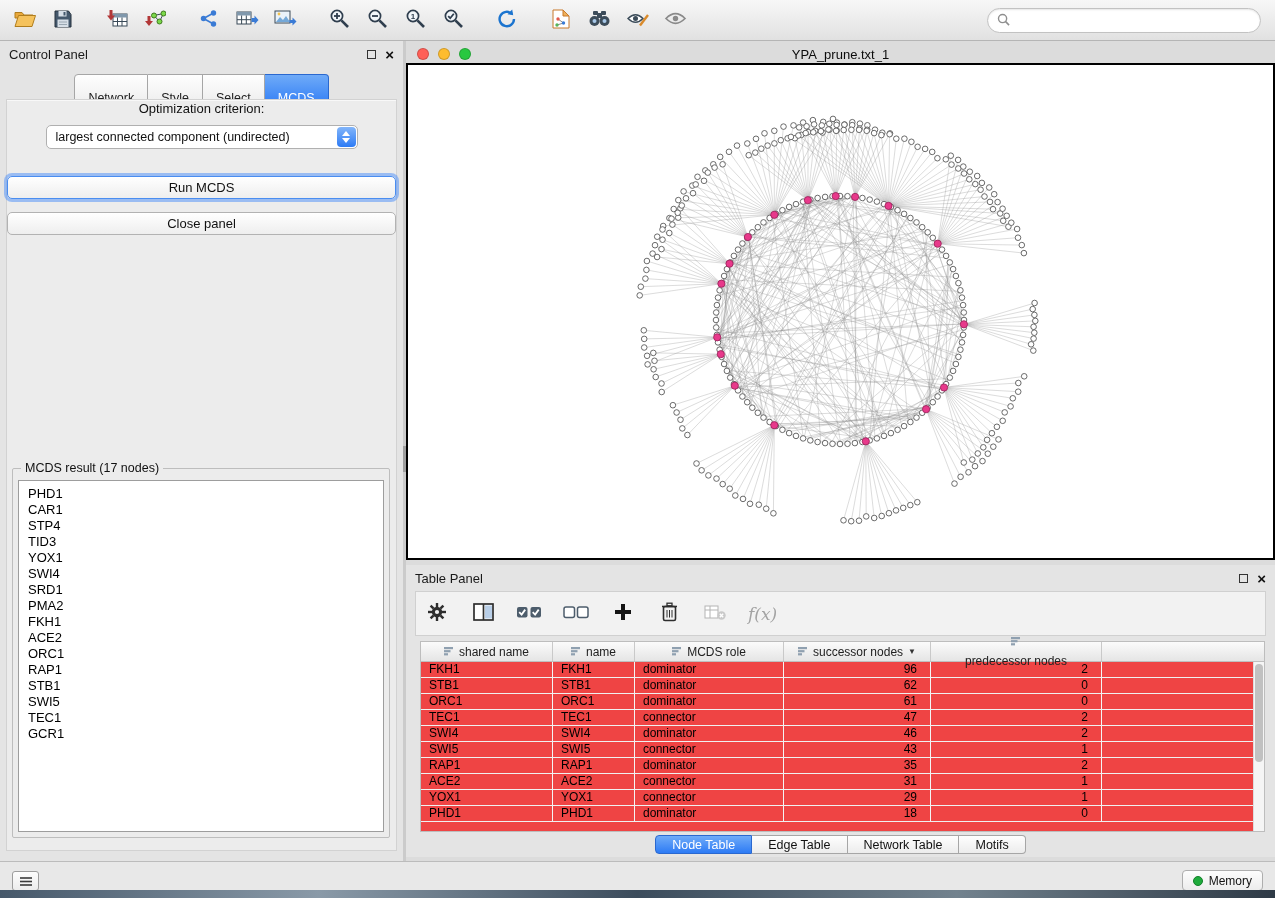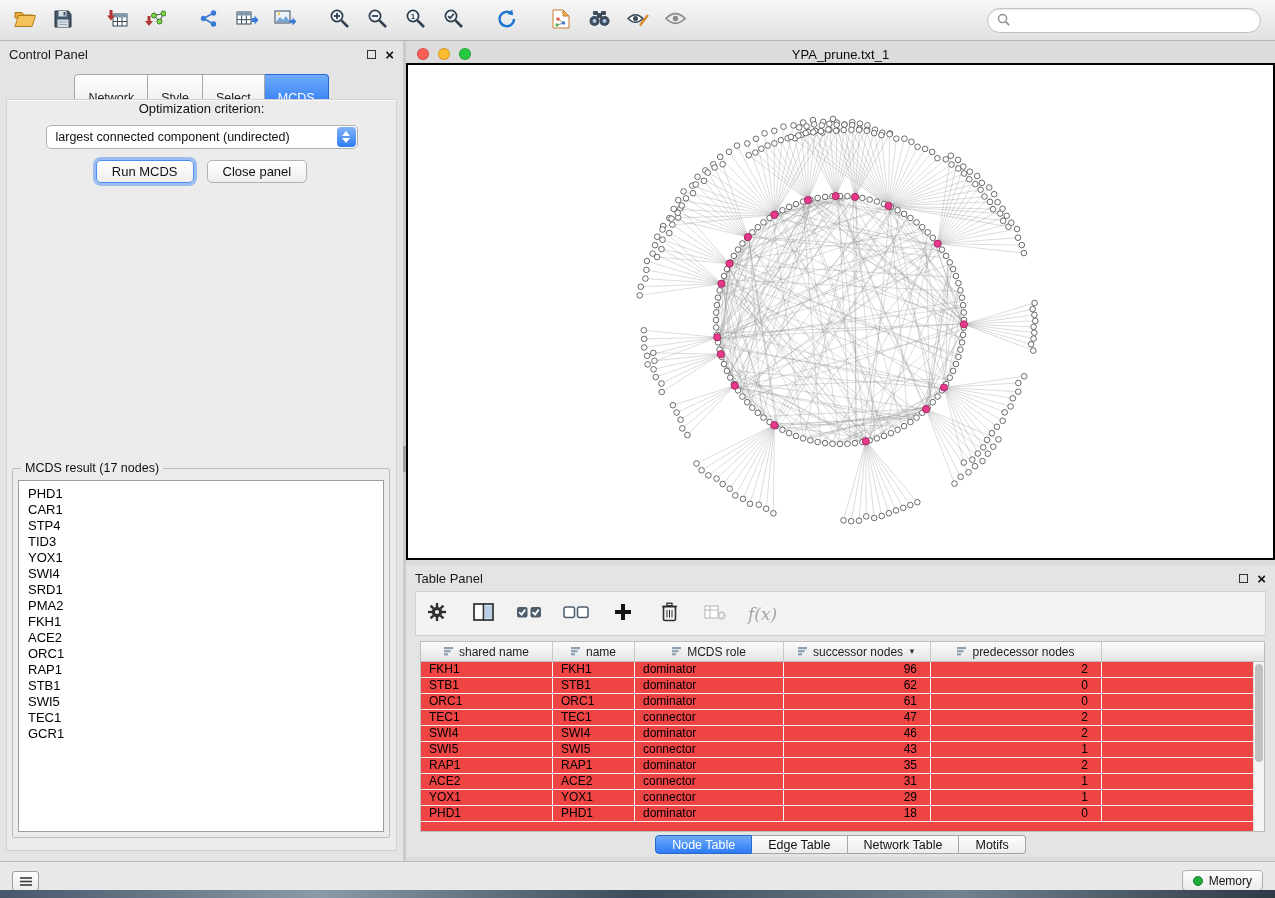--- a/index.html
+++ b/index.html
@@ -33,21 +33,21 @@
   #cp-content{position:absolute;top:58px;left:6px;right:6px;bottom:10px;background:#ececec;
     border:1px solid #d2d2d2;box-shadow:inset 0 1px 0 #f8f8f8;}
   #opt-label{margin-top:1px;text-align:center;font-size:13px;color:#111;}
   #opt-select{margin:9px auto 0;width:312px;height:24px;background:#fff;border:1px solid #b0b0b0;
     border-radius:5px;display:flex;align-items:center;position:relative;padding-left:9px;font-size:12.5px;color:#111;}
   .select-arrows{position:absolute;right:1px;top:1px;bottom:1px;width:19px;border-radius:4px;
     background:linear-gradient(#82b5fa,#2d7bf5);display:flex;flex-direction:column;align-items:center;
     justify-content:center;gap:2px;}
   .arr-up{width:0;height:0;border-left:4px solid transparent;border-right:4px solid transparent;border-bottom:5px solid #fff;}
   .arr-down{width:0;height:0;border-left:4px solid transparent;border-right:4px solid transparent;border-top:5px solid #fff;}
-  #cp-buttons{margin-top:11px;display:flex;justify-content:center;gap:13px;}
+  #cp-buttons{margin-top:27px;display:flex;justify-content:center;gap:13px;flex-direction:column;}
   .mac-btn{height:23px;padding:0 15px;font-size:13px;background:linear-gradient(#ffffff,#eeeeee);
     border:1px solid #b2b2b2;border-radius:5px;color:#111;cursor:default;}
   .mac-btn.focused{box-shadow:0 0 0 3px rgba(88,150,248,.55);border-color:#4a8df0;}
   #result-group{position:absolute;left:5px;top:368px;width:378px;height:370px;border:1px solid #bdbdbd;border-radius:2px;}
   #result-legend{position:absolute;top:-8px;left:8px;background:#ececec;padding:0 4px;font-size:12.5px;color:#111;}
   #result-list{position:absolute;left:5px;right:5px;top:11px;bottom:5px;background:#fff;
     border:1px solid #9d9d9d;overflow:hidden;padding-top:5px;}
   .result-item{font-size:13px;line-height:16px;padding:0 9px;color:#000;}
   
   #v-splitter{position:absolute;left:403px;top:41px;width:3px;height:820px;background:#cbcbcb;}
@@ -1191,21 +1191,21 @@
           </div>
           <div class="th" style="width: 147px;">
             <span><svg width="10" height="10" viewBox="0 0 10 10">
                 <rect x="0" y="1" width="9" height="2.2" fill="#8fa0b0"></rect>
                 <rect x="0" y="4.1" width="6.5" height="2.2" fill="#8fa0b0"></rect>
                 <rect x="0" y="7.2" width="4" height="2.2" fill="#8fa0b0"></rect>
               </svg></span>
             <span>successor nodes</span>
             <span class="sort-arrow">▼</span>
           </div>
-          <div class="th" style="width: 171px;">
+          <div class="th" style="width: 171px; flex-direction: column;">
             <span><svg width="10" height="10" viewBox="0 0 10 10">
                 <rect x="0" y="1" width="9" height="2.2" fill="#8fa0b0"></rect>
                 <rect x="0" y="4.1" width="6.5" height="2.2" fill="#8fa0b0"></rect>
                 <rect x="0" y="7.2" width="4" height="2.2" fill="#8fa0b0"></rect>
               </svg></span>
             <span>predecessor nodes</span>
           </div>
           <div class="th filler"></div>
         </div>
       <div id="table-scroll-wrap">

